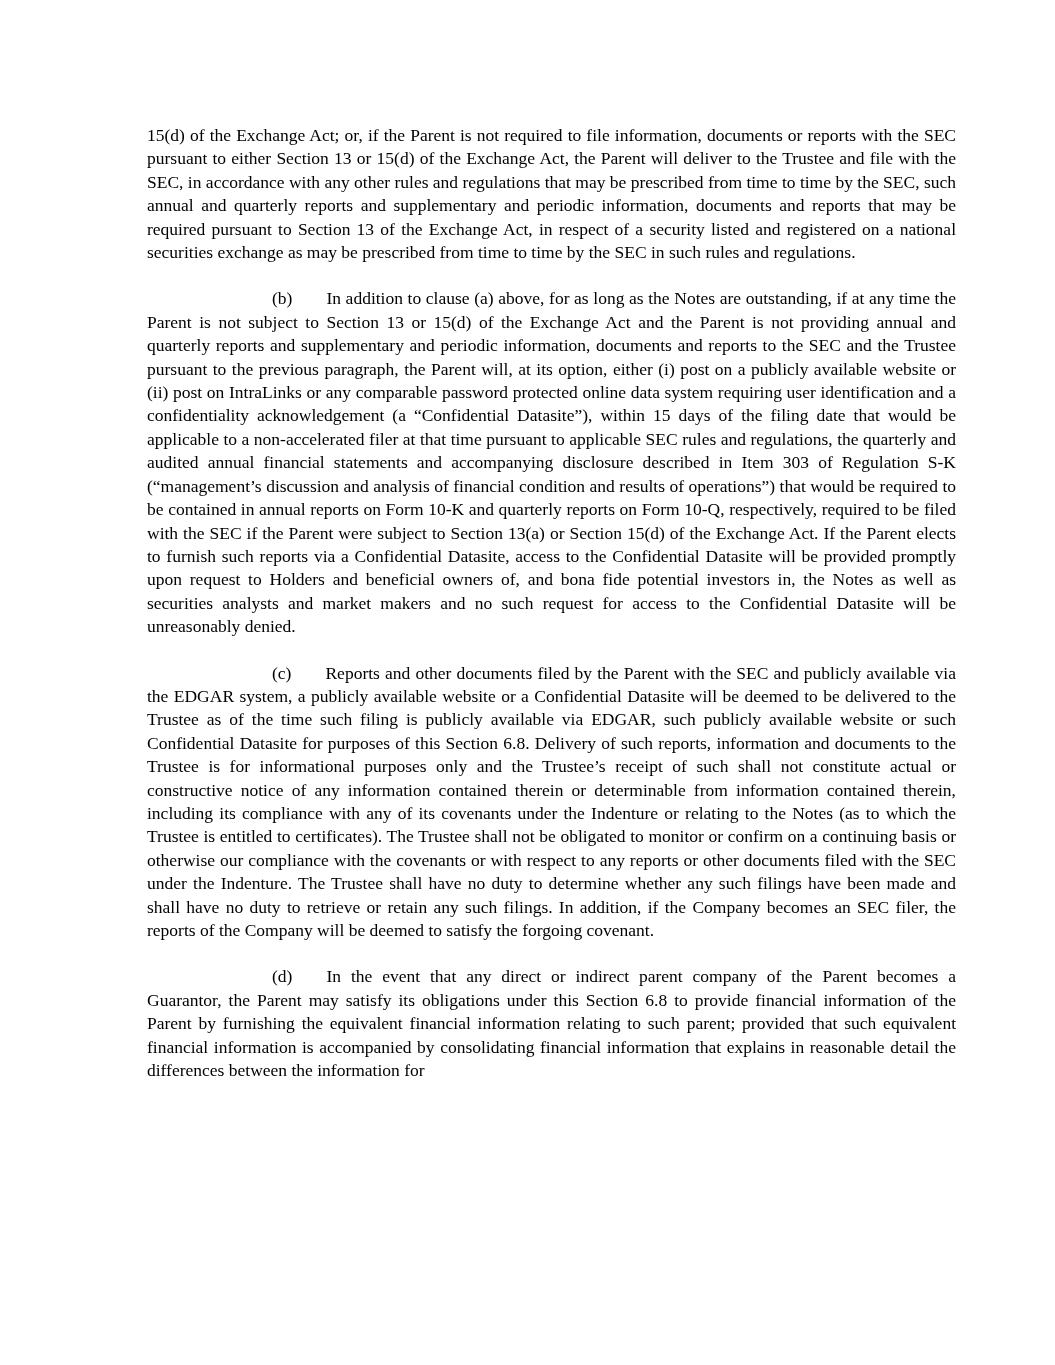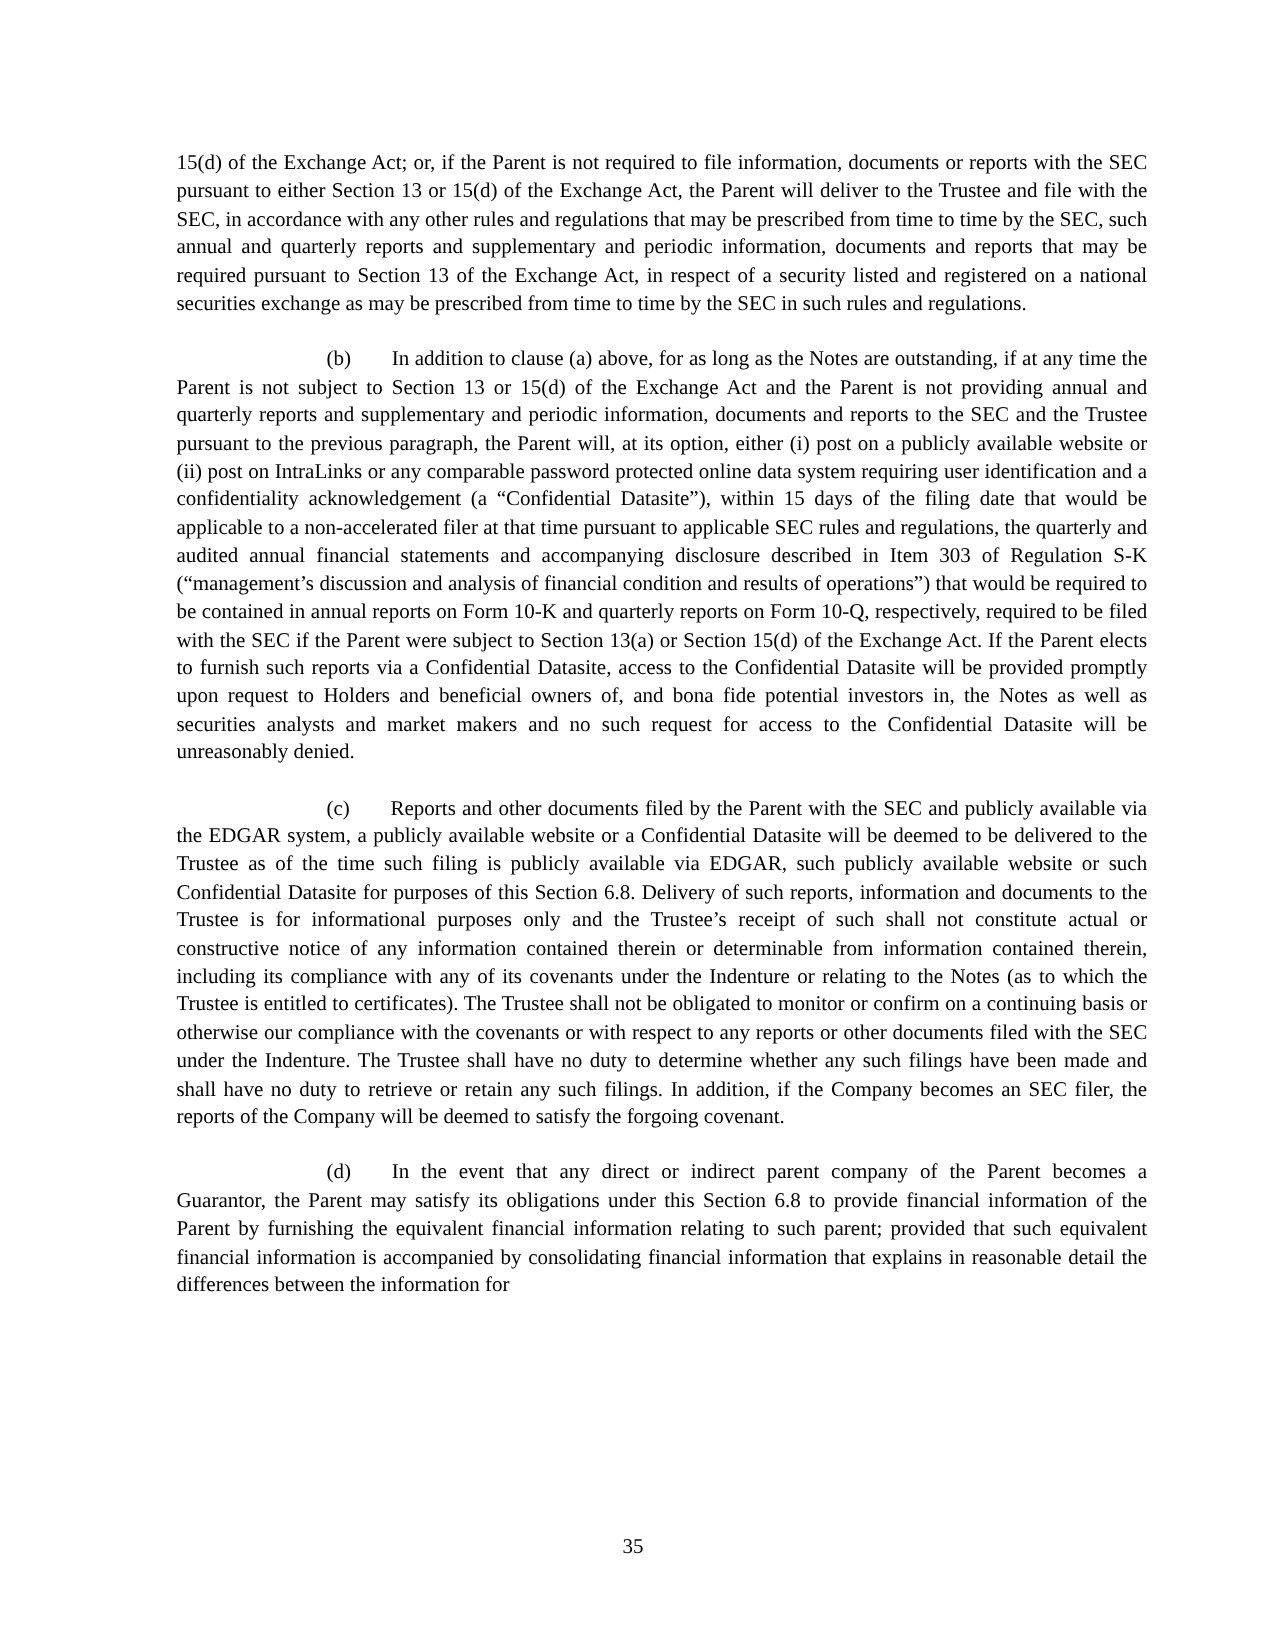--- a/index.html
+++ b/index.html
@@ -65,14 +65,13 @@
     <p class="para no-indent"><span>15(d) of the Exchange Act; or, if the Parent is not required to file information, documents or reports with the SEC pursuant to either Section 13 or 15(d) of the Exchange Act, the Parent will deliver to the Trustee and file with the SEC, in accordance with any other rules and regulations that may be prescribed from time to time by the SEC, such annual and quarterly reports and supplementary and periodic information, documents and reports that may be required pursuant to Section 13 of the Exchange Act, in respect of a security listed and registered on a national securities exchange as may be prescribed from time to time by the SEC in such rules and regulations.</span></p>
 
     <p class="para"><span class="para-label">(b)</span><span class="label-gap"></span><span><span>In addition to clause (a) above, for as long as the Notes are outstanding, if at any time the Parent is not subject to Section 13 or 15(d) of the Exchange Act and the Parent is not providing annual and quarterly reports and supplementary and periodic information, documents and reports to the SEC and the Trustee pursuant to the previous paragraph, the Parent will, at its option, either (i) post on a publicly available website or (ii) post on IntraLinks or any comparable password protected online data system requiring user identification and a confidentiality acknowledgement (a “</span><b>Confidential Datasite</b><span>”), within 15 days of the filing date that would be applicable to a non-accelerated filer at that time pursuant to applicable SEC rules and regulations, the quarterly and audited annual financial statements and accompanying disclosure described in Item 303 of Regulation S-K (“management’s discussion and analysis of financial condition and results of operations”) that would be required to be contained in annual reports on Form 10-K and quarterly reports on Form 10-Q, respectively, required to be filed with the SEC if the Parent were subject to Section 13(a) or Section 15(d) of the Exchange Act. If the Parent elects to furnish such reports via a Confidential Datasite, access to the Confidential Datasite will be provided promptly upon request to Holders and beneficial owners of, and bona fide potential investors in, the Notes as well as securities analysts and market makers and no such request for access to the Confidential Datasite will be unreasonably denied.</span></span></p>
 
     <p class="para"><span class="para-label">(c)</span><span class="label-gap"></span><span><span>Reports and other documents filed by the Parent with the SEC and publicly available via the EDGAR system, a publicly available website or a Confidential Datasite will be deemed to be delivered to the Trustee as of the time such filing is publicly available via EDGAR, such publicly available website or such Confidential Datasite for purposes of this Section 6.8. Delivery of such reports, information and documents to the Trustee is for informational purposes only and the Trustee’s receipt of such shall not constitute actual or constructive notice of any information contained therein or determinable from information contained therein, including its compliance with any of its covenants under the Indenture or relating to the Notes (as to which the Trustee is entitled to certificates). The Trustee shall not be obligated to monitor or confirm on a continuing basis or otherwise our compliance with the covenants or with respect to any reports or other documents filed with the SEC under the Indenture. The Trustee shall have no duty to determine whether any such filings have been made and shall have no duty to retrieve or retain any such filings. In addition, if the Company becomes an SEC filer, the reports of the Company will be deemed to satisfy the forgoing covenant.</span></span></p>
 
     <p class="para"><span class="para-label">(d)</span><span class="label-gap"></span><span><span>In the event that any direct or indirect parent company of the Parent becomes a Guarantor, the Parent may satisfy its obligations under this Section 6.8 to provide financial information of the Parent by furnishing the equivalent financial information relating to such parent; provided that such equivalent financial information is accompanied by consolidating financial information that explains in reasonable detail the differences between the information for</span></span></p>
 
   </div>
 
-  <div class="page-number">35</div>
 </div>
 
 </body></html>

